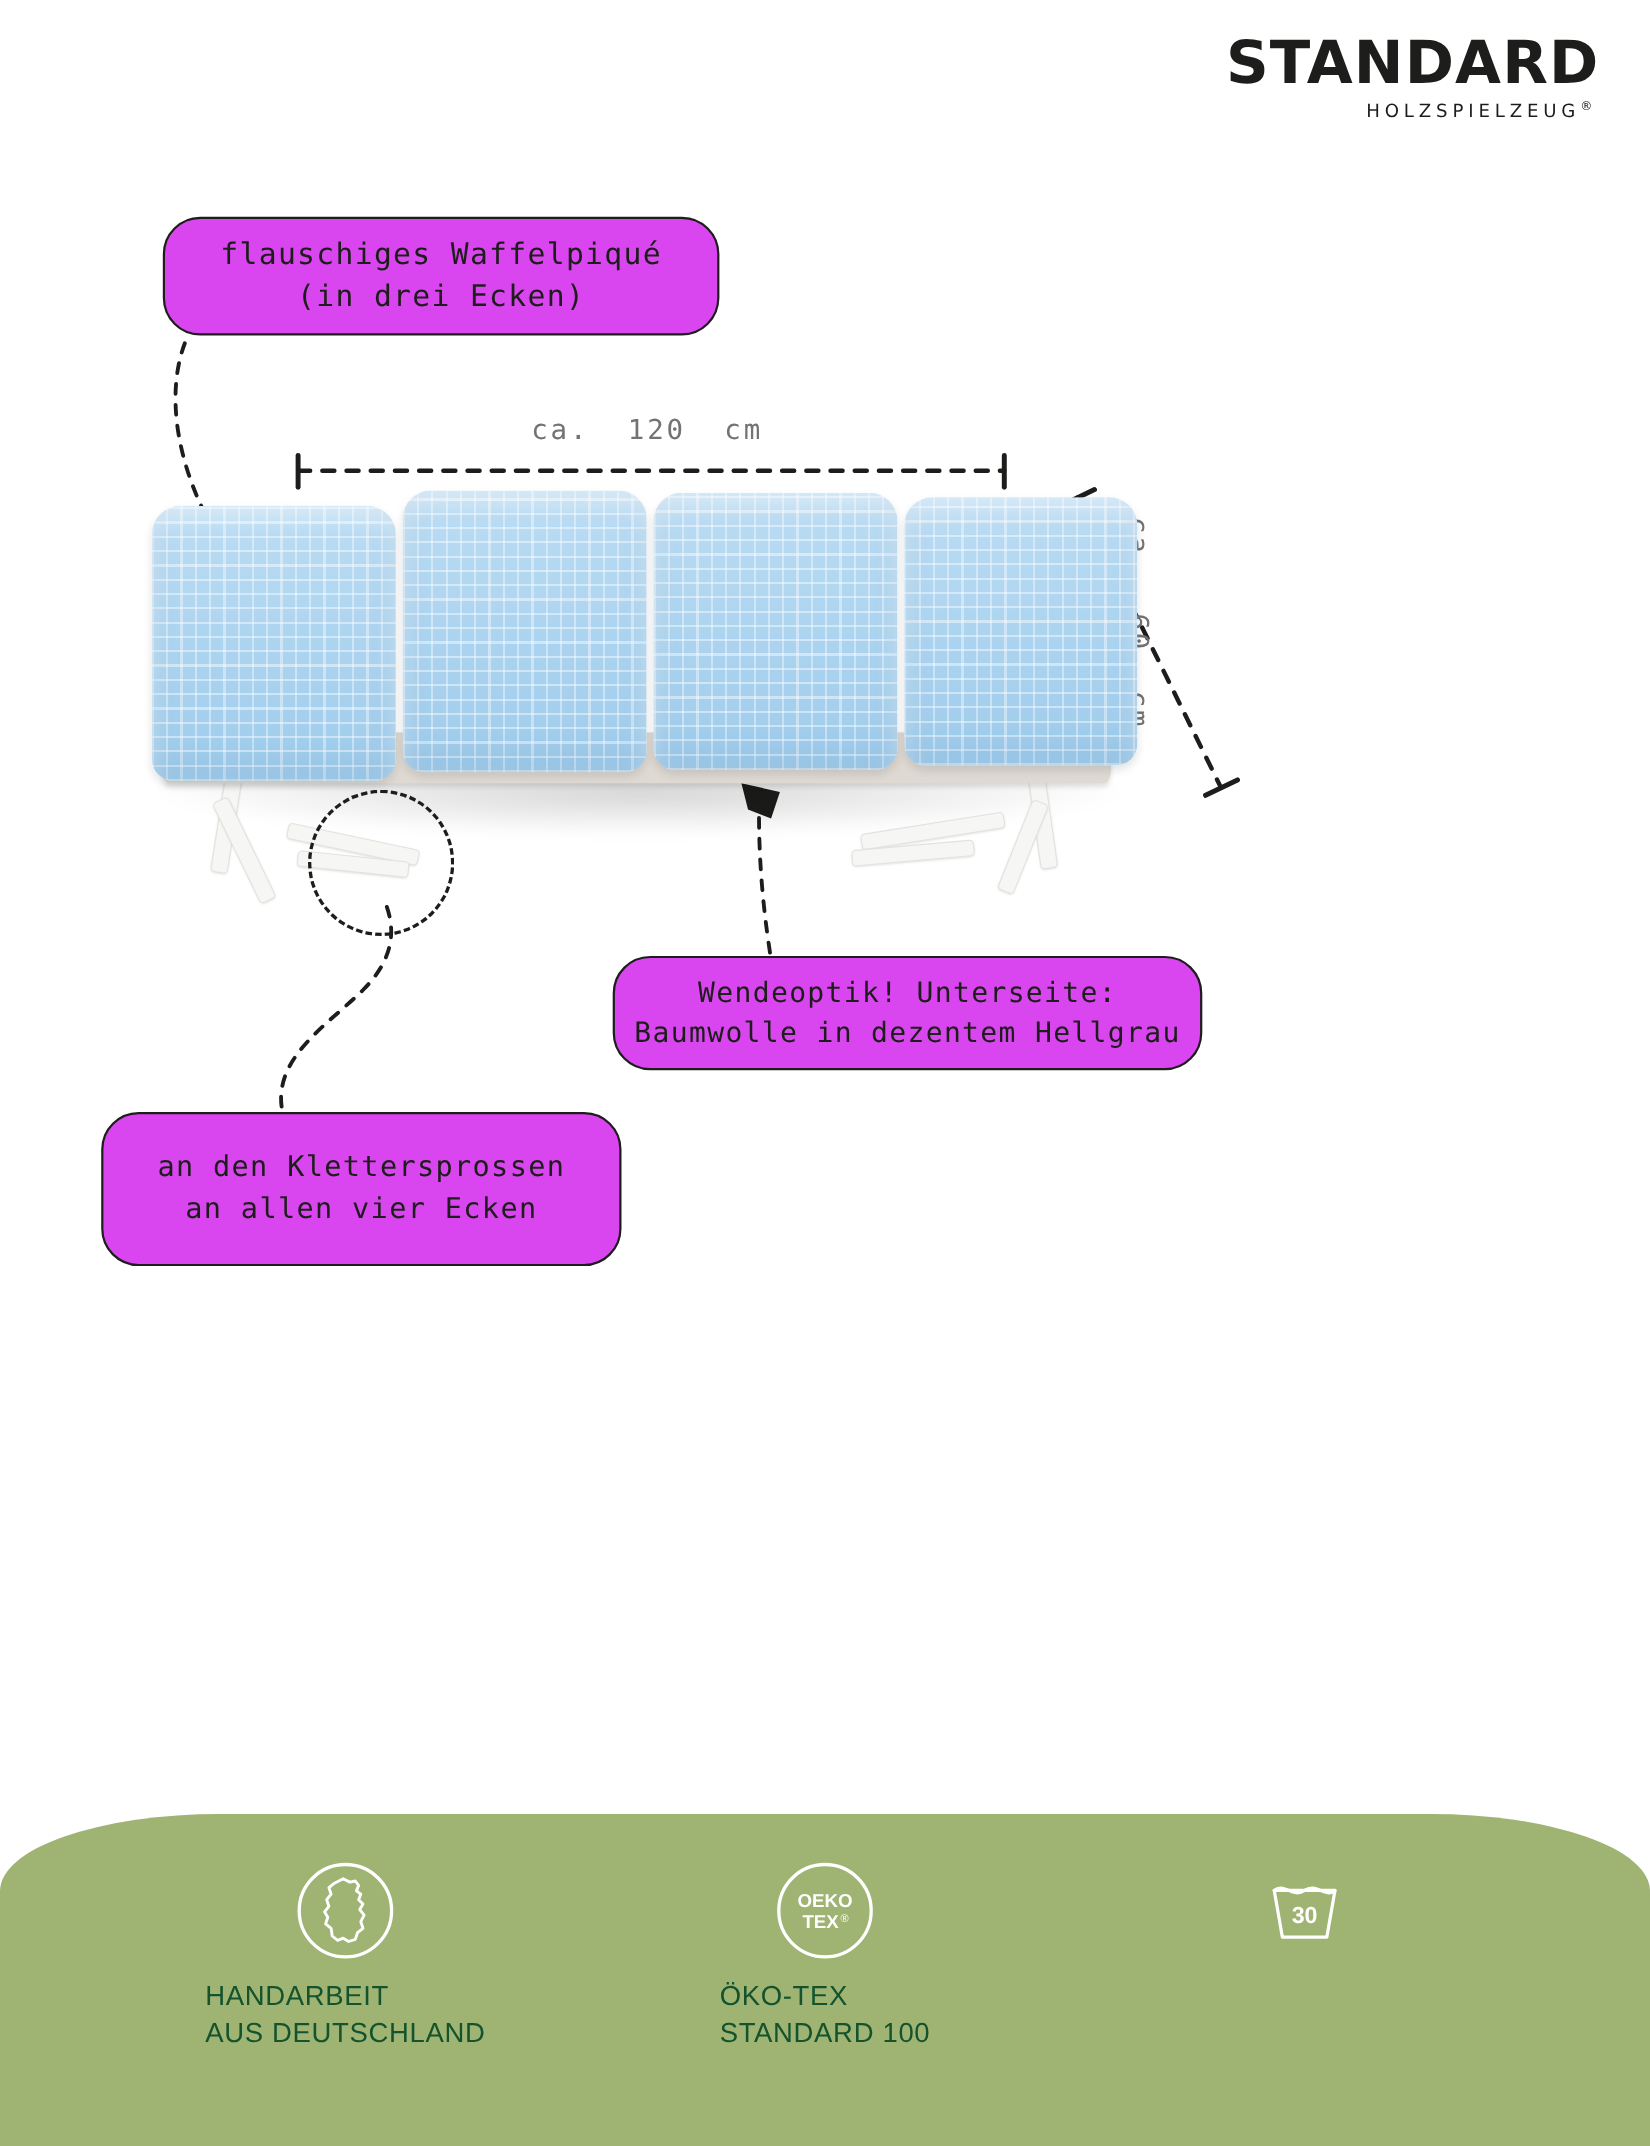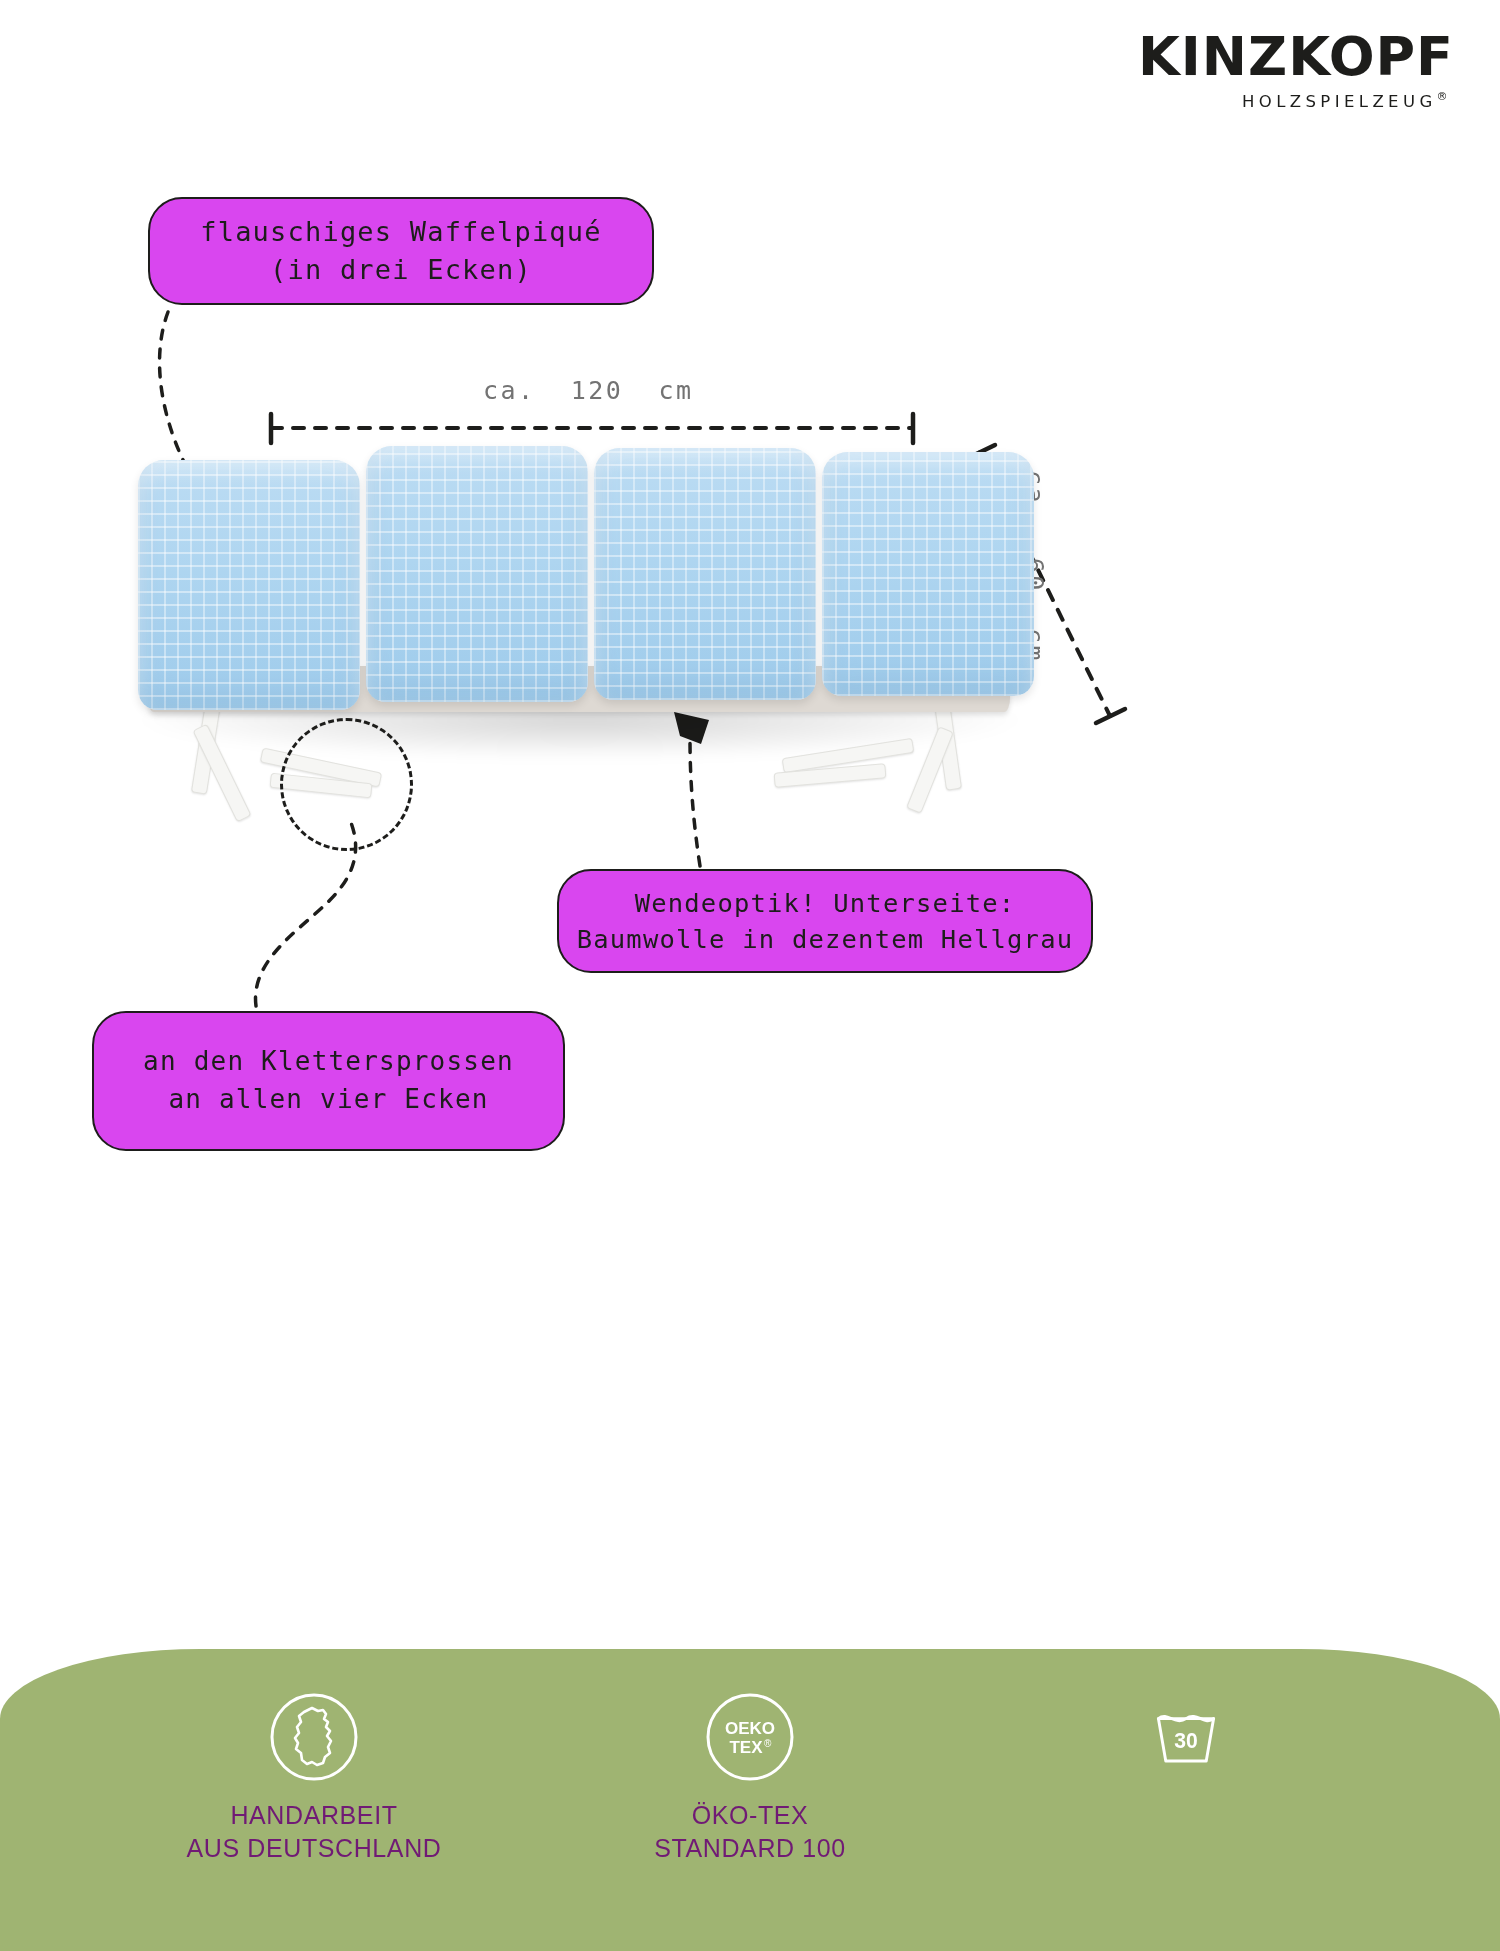--- a/index.html
+++ b/index.html
@@ -202,34 +202,33 @@
   }
   .feature .icon-wrap {
     width: 92px;
     height: 92px;
     display: flex;
     align-items: center;
     justify-content: center;
   }
   .feature .caption {
     margin-top: 16px;
-    text-align: center;
-    color: #701a75;
+    color: #14532d;
     font-family: "Liberation Sans", sans-serif;
     font-size: 25px;
     line-height: 1.33;
     letter-spacing: 0.6px;
   }
   .feature .caption .line { display: block; white-space: pre; }
 </style>
 </head>
 <body>
 
 <div class="brand">
-  <div class="brand-name">KINZKOPF</div>
+  <div class="brand-name">STANDARD</div>
   <div class="brand-sub"><span>HOLZSPIELZEUG</span><span class="reg">®</span></div>
 </div>
 
 <svg class="connector" viewBox="0 0 1500 1951">
 
   <path d="M168,312 C150,360 160,430 205,500" fill="none" stroke="#1d1d1b" stroke-width="3.5" stroke-dasharray="9 10" stroke-linecap="round"></path>
   <polygon points="200,494 244,532 254,504 226,482" fill="#1d1d1b"></polygon>
 
   <path d="M700,866 C693,820 690,780 690,740" fill="none" stroke="#1d1d1b" stroke-width="3.5" stroke-dasharray="9 10" stroke-linecap="round"></path>
   <polygon points="674,712 709,720 701,744 680,736" fill="#1d1d1b"></polygon>

